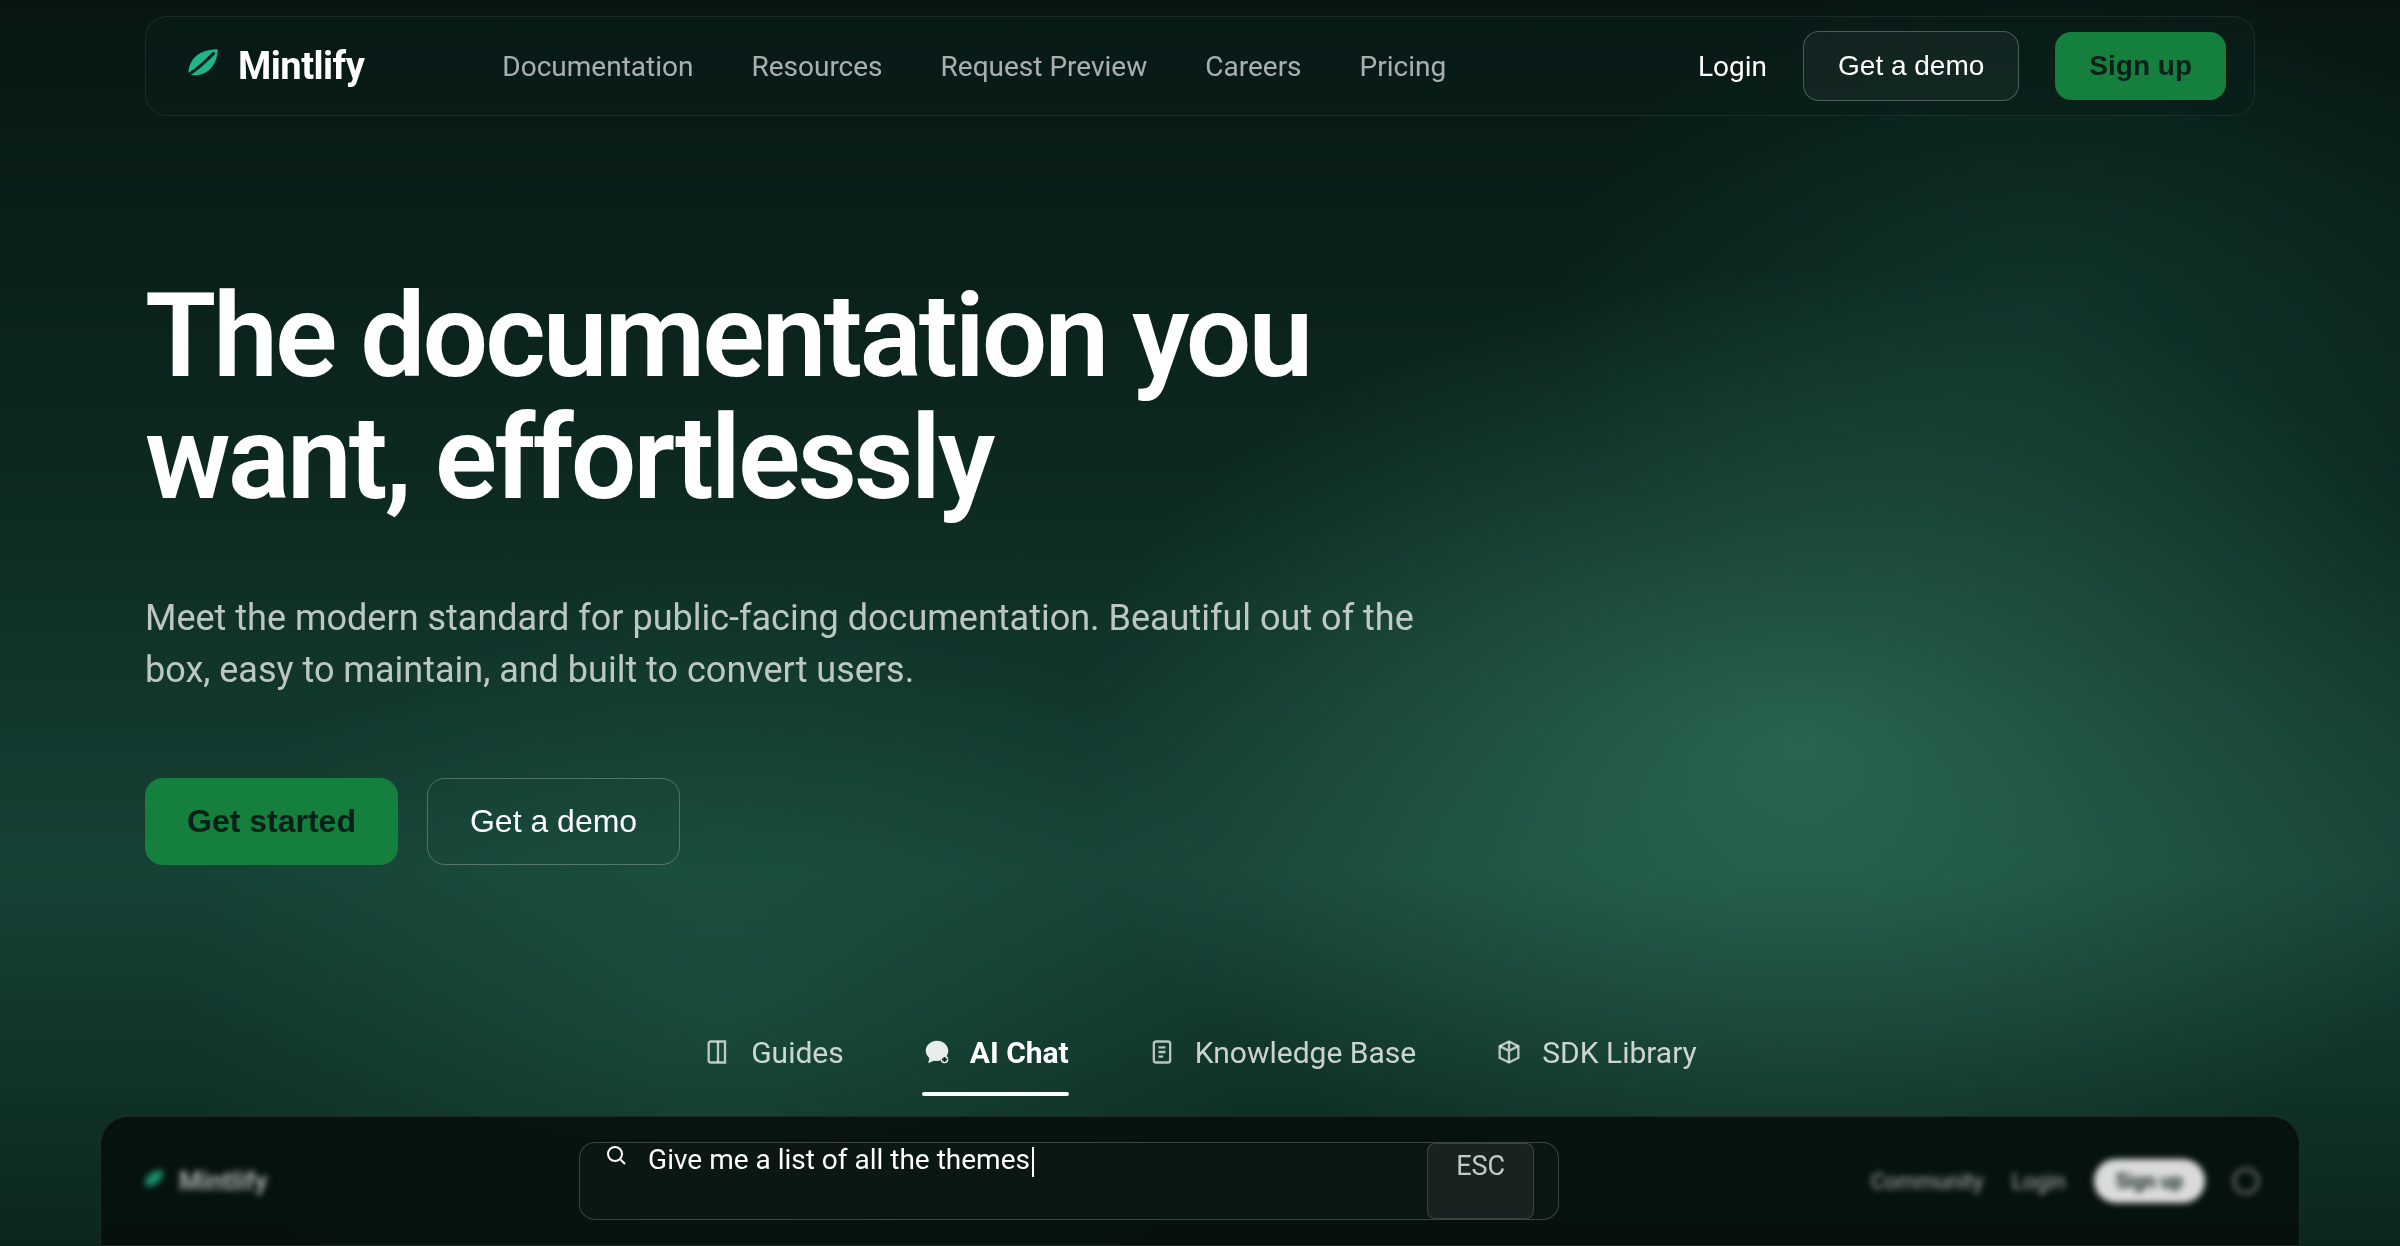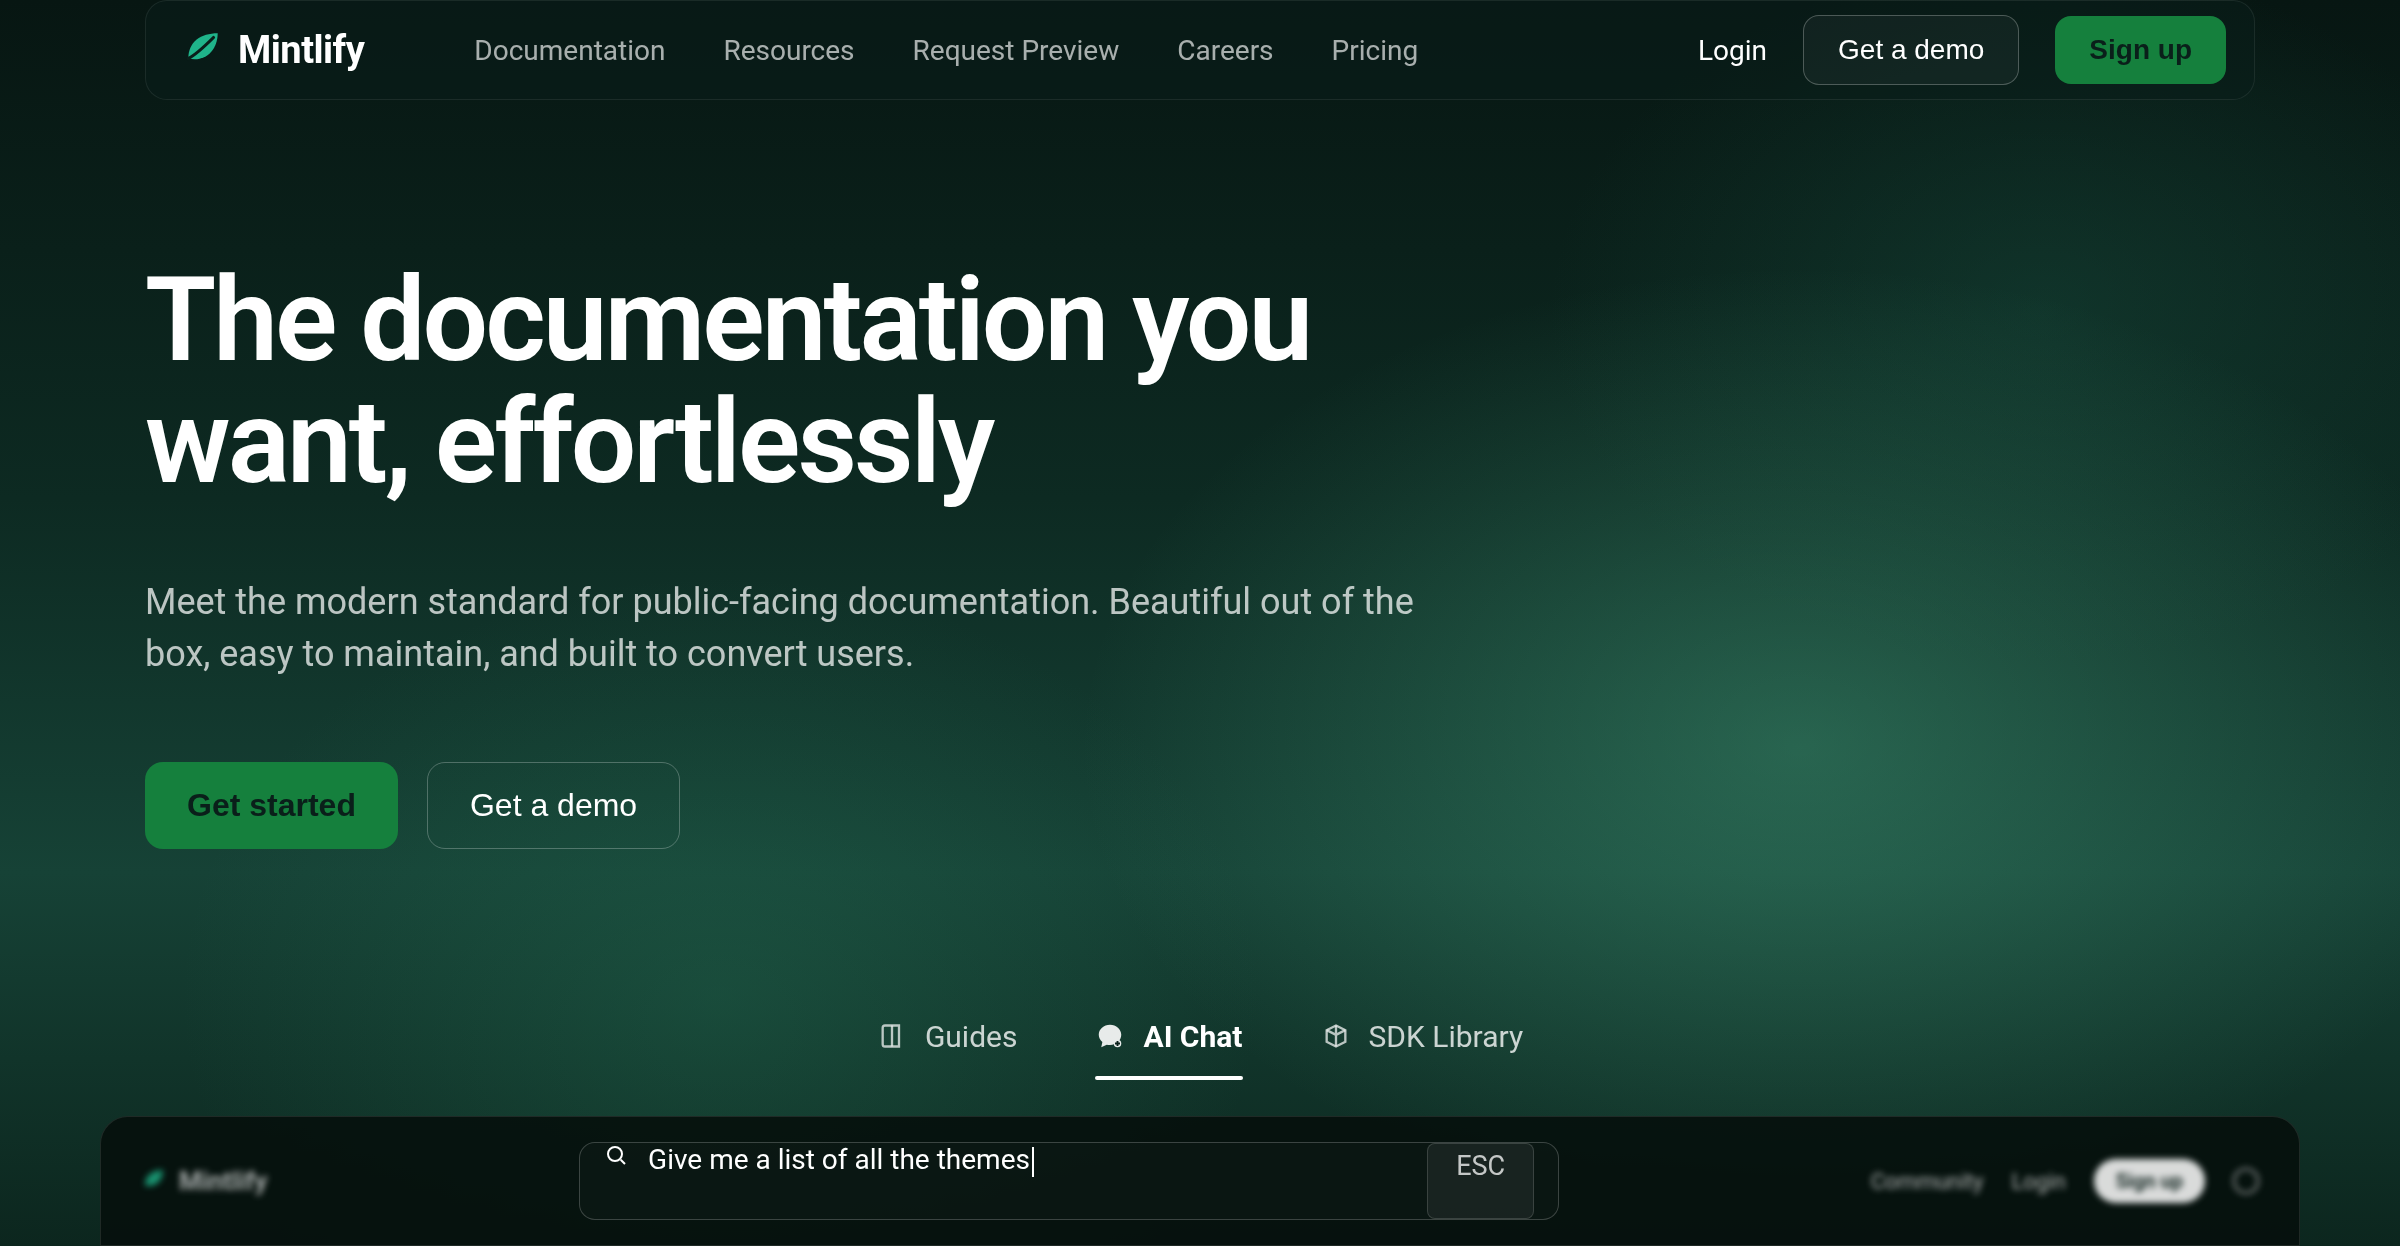--- a/index.html
+++ b/index.html
@@ -31,21 +31,23 @@
   }
 
   
   .navbar {
     display: flex;
     align-items: center;
     height: 100px;
     background: rgba(10,30,25,0.55);
     border: 1px solid rgba(255,255,255,0.08);
     border-radius: 22px;
+    margin-top: 16px;
     padding: 0 28px 0 36px;
+    gap: 28px;
   }
   .logo {
     display: flex;
     align-items: center;
     gap: 14px;
   }
   .logo-text {
     font-size: 38px;
     font-weight: 700;
     letter-spacing: -0.5px;
@@ -312,20 +314,29 @@
             <path d="M12 3C7 3 3 6.6 3 11c0 2.3 1.1 4.3 2.9 5.7L5 21l4.4-2.1c.8.2 1.7.3 2.6.3 5 0 9-3.6 9-8.1S17 3 12 3z"></path>
             <circle cx="18" cy="18" r="3" fill="#fff"></circle>
             <path d="M18 16v4M16 18h4" stroke="#0a1f1a" stroke-width="1.5"></path>
           </svg>
       </span>
       <span>AI Chat</span>
     </div>
     <div class="tab">
       <span class="tab-icon">
         <svg width="28" height="28" viewBox="0 0 24 24" fill="none" stroke="currentColor" stroke-width="2">
+            <rect x="5" y="3" width="14" height="18" rx="2"></rect>
+            <path d="M9 8h6M9 12h6M9 16h4"></path>
+          </svg>
+      </span>
+      <span>Knowledge Base</span>
+    </div>
+    <div class="tab">
+      <span class="tab-icon">
+        <svg width="28" height="28" viewBox="0 0 24 24" fill="none" stroke="currentColor" stroke-width="2">
             <path d="M12 3l8 4v10l-8 4-8-4V7l8-4z"></path>
             <path d="M12 3v18M4 7l8 4 8-4"></path>
           </svg>
       </span>
       <span>SDK Library</span>
     </div>
   </div>
 
 </div>
 

